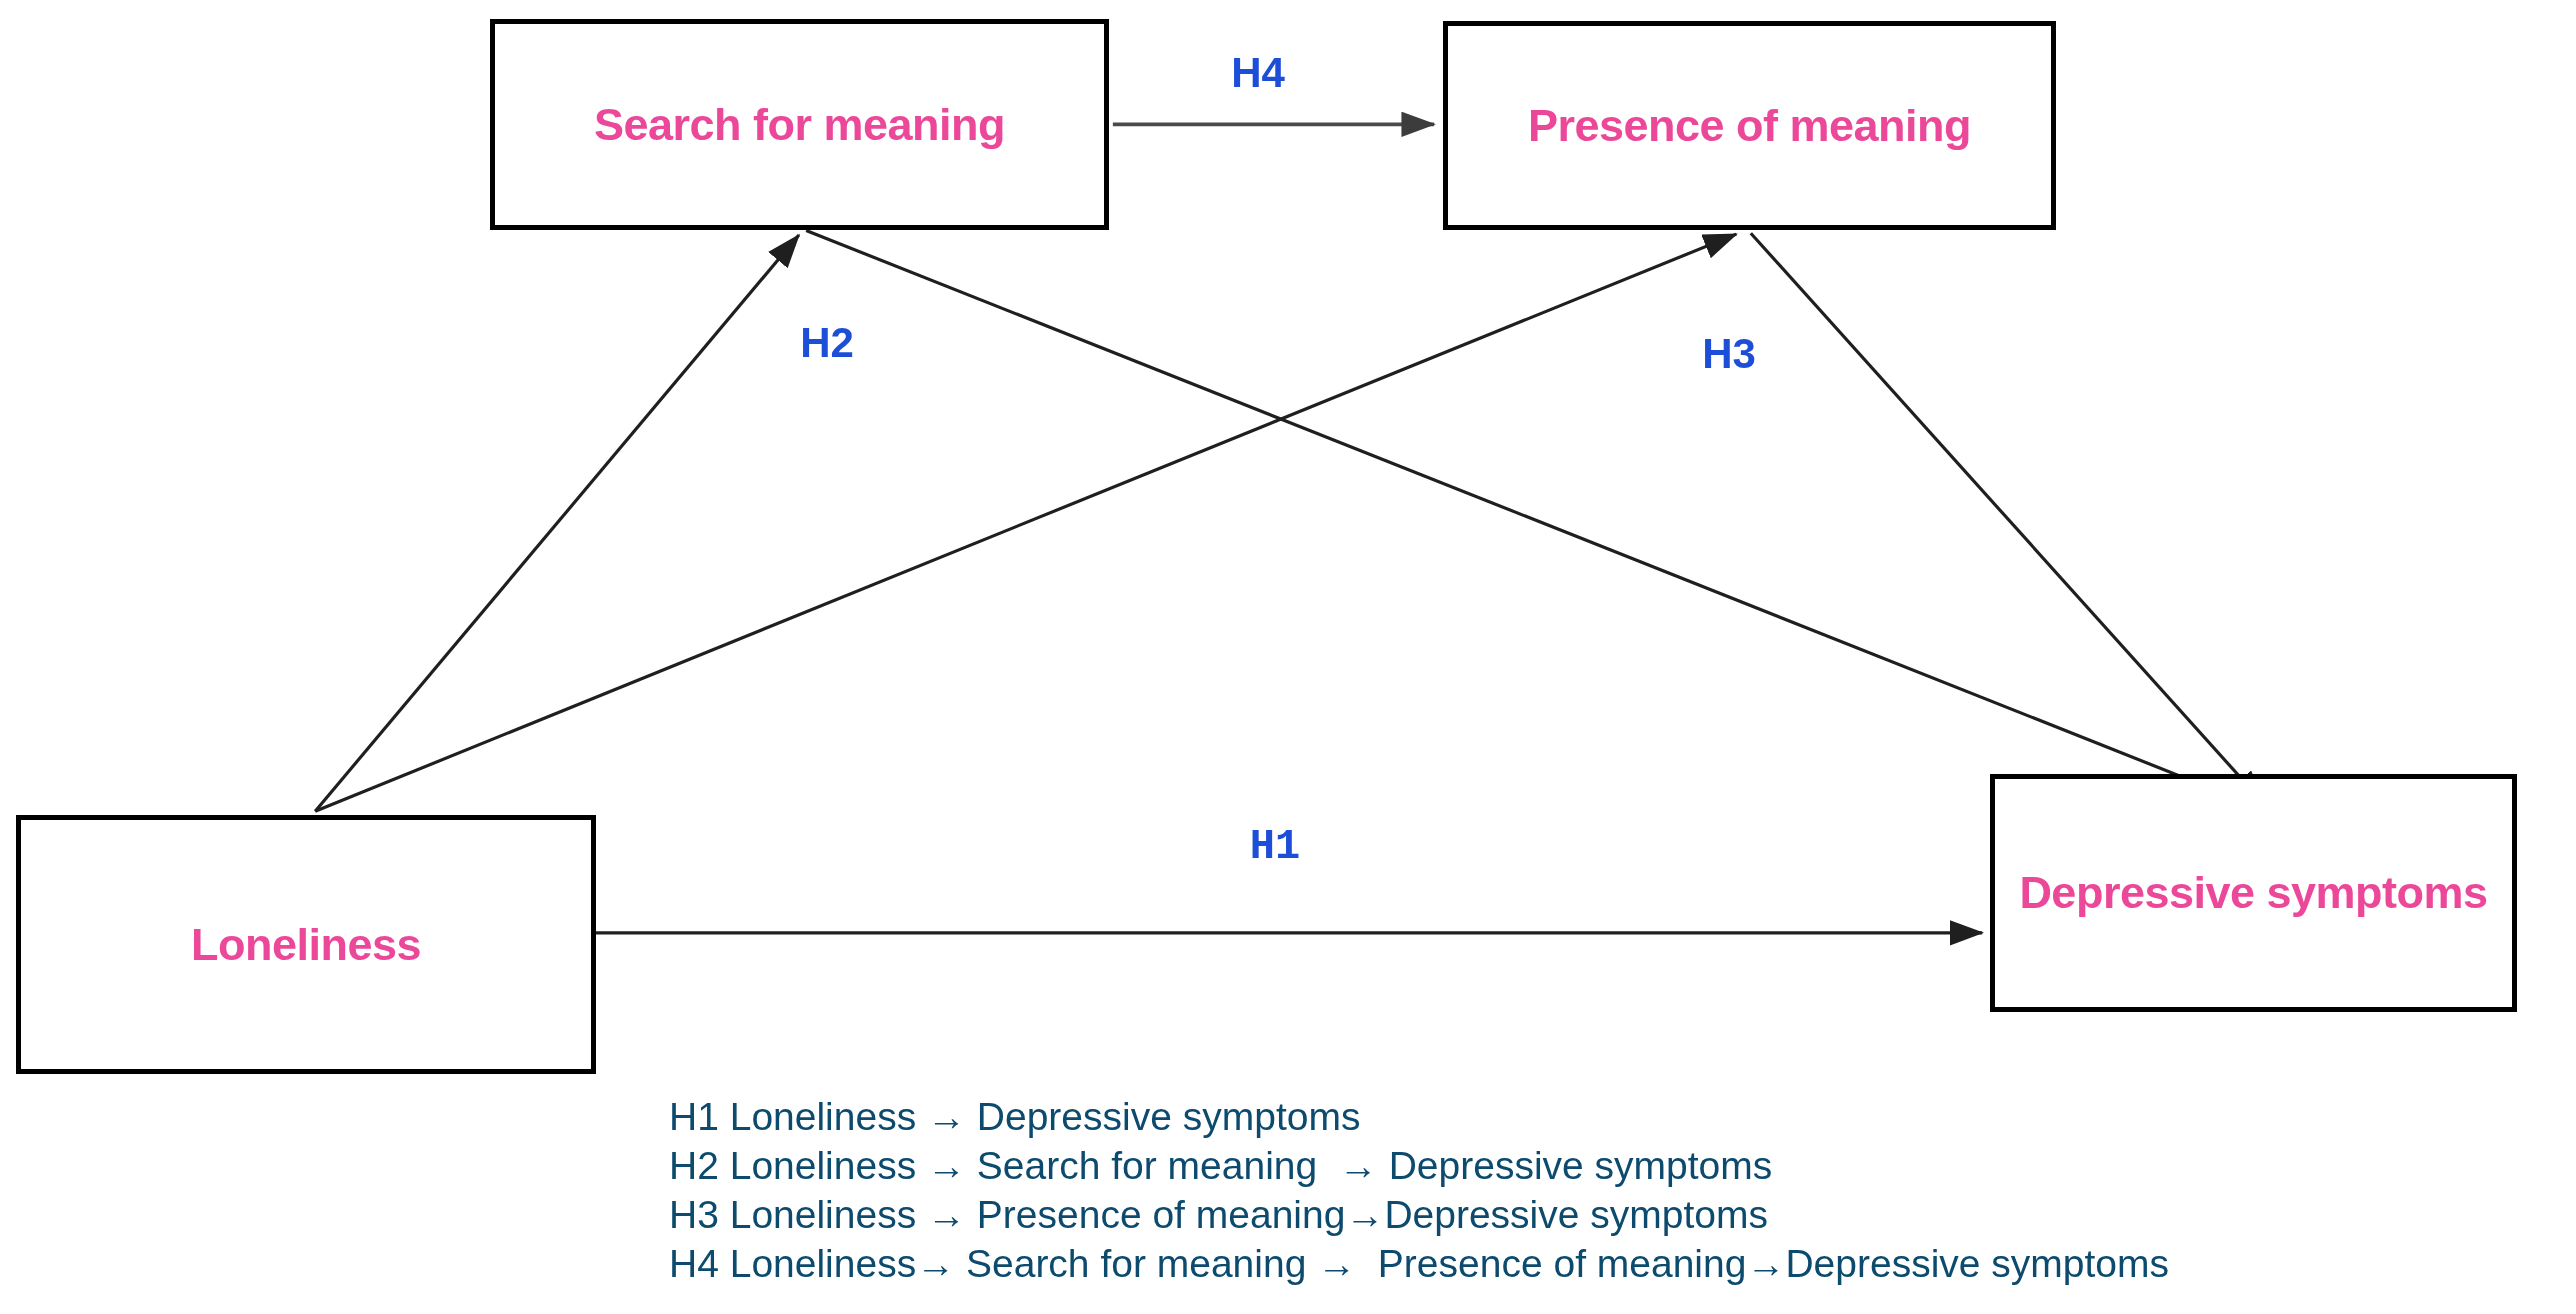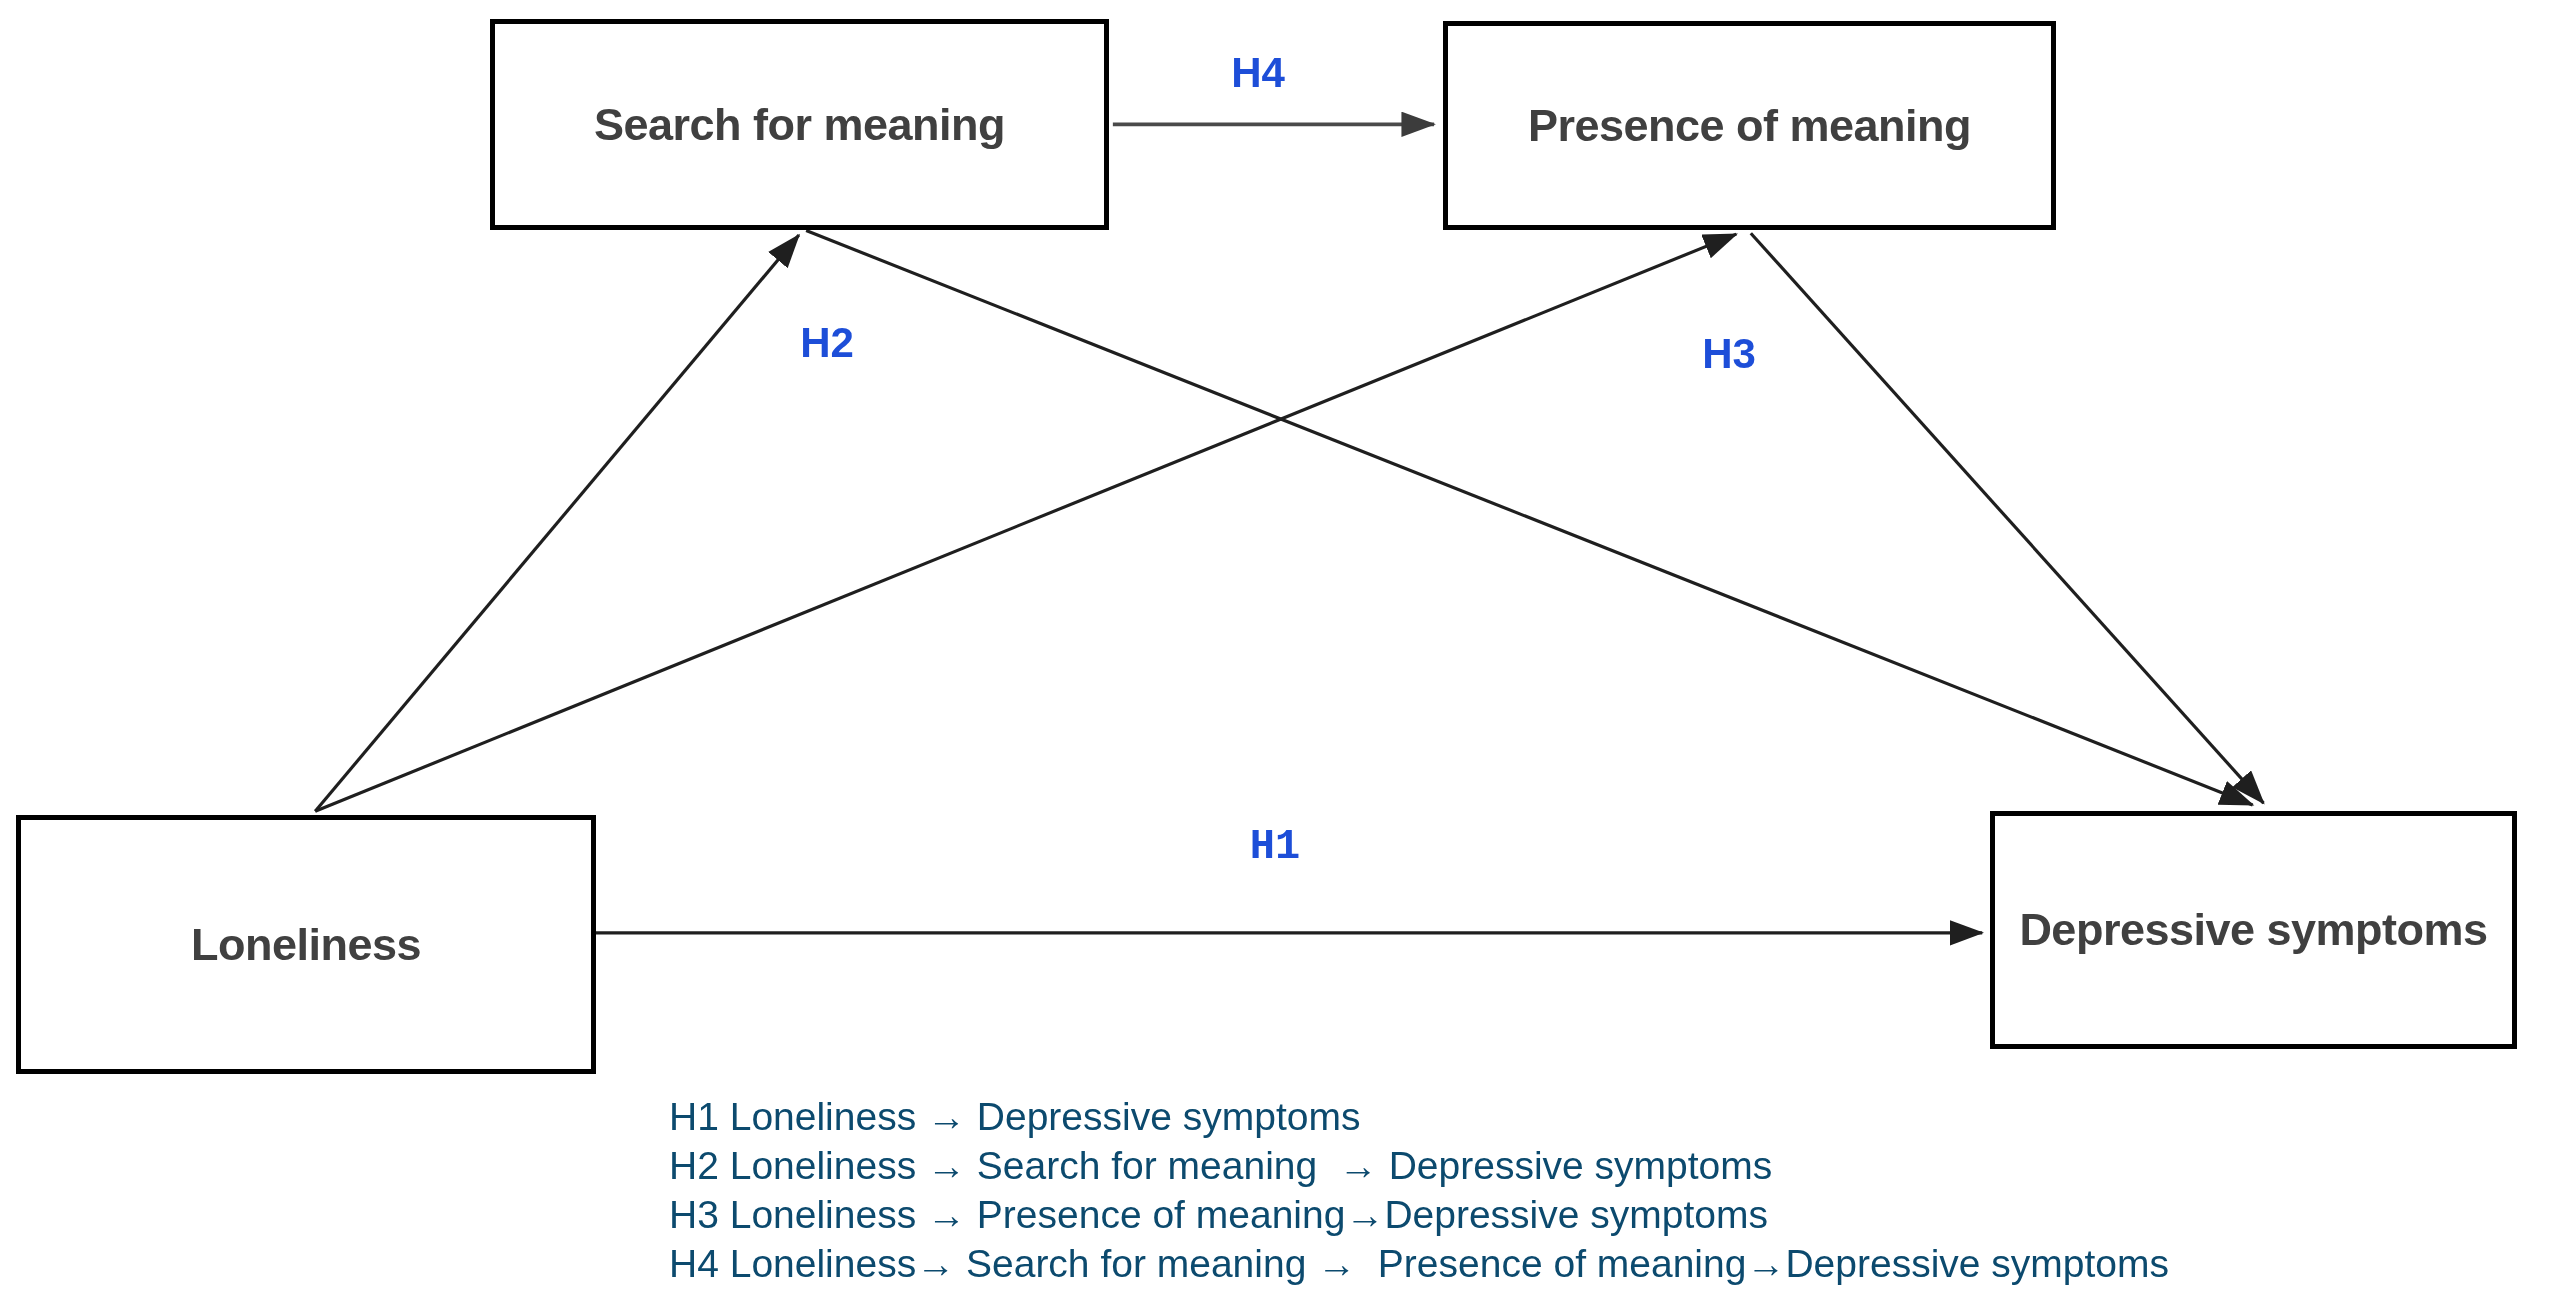--- a/index.html
+++ b/index.html
@@ -29,27 +29,27 @@
     border: 5.4px solid #000000;
     background: #ffffff;
     display: flex;
     align-items: center;
     justify-content: center;
   }
   .node-label {
     font-weight: 700;
     font-size: 45px;
     letter-spacing: -0.5px;
-    color: #404040;
+    color: #ec4899;
     white-space: nowrap;
   }
   .node-search     { left: 490px;  top: 19px;  width: 619px; height: 211px; }
   .node-presence   { left: 1443px; top: 21px;  width: 613px; height: 209px; }
   .node-loneliness { left: 16px;   top: 815px; width: 580px; height: 259px; }
-  .node-depressive { left: 1990px; top: 811px; width: 527px; height: 238px; }
+  .node-depressive { left: 1990px; top: 774px; width: 527px; height: 238px; }
   .hlabel {
     position: absolute;
     transform: translate(-50%, -50%);
     font-weight: 700;
     font-size: 42px;
     color: #1d4ed8;
     white-space: nowrap;
   }
   .hlabel-h4 { left: 1258px; top: 73px; }
   .hlabel-h2 { left: 803px;  top: 343px; margin-left: 24px; }

